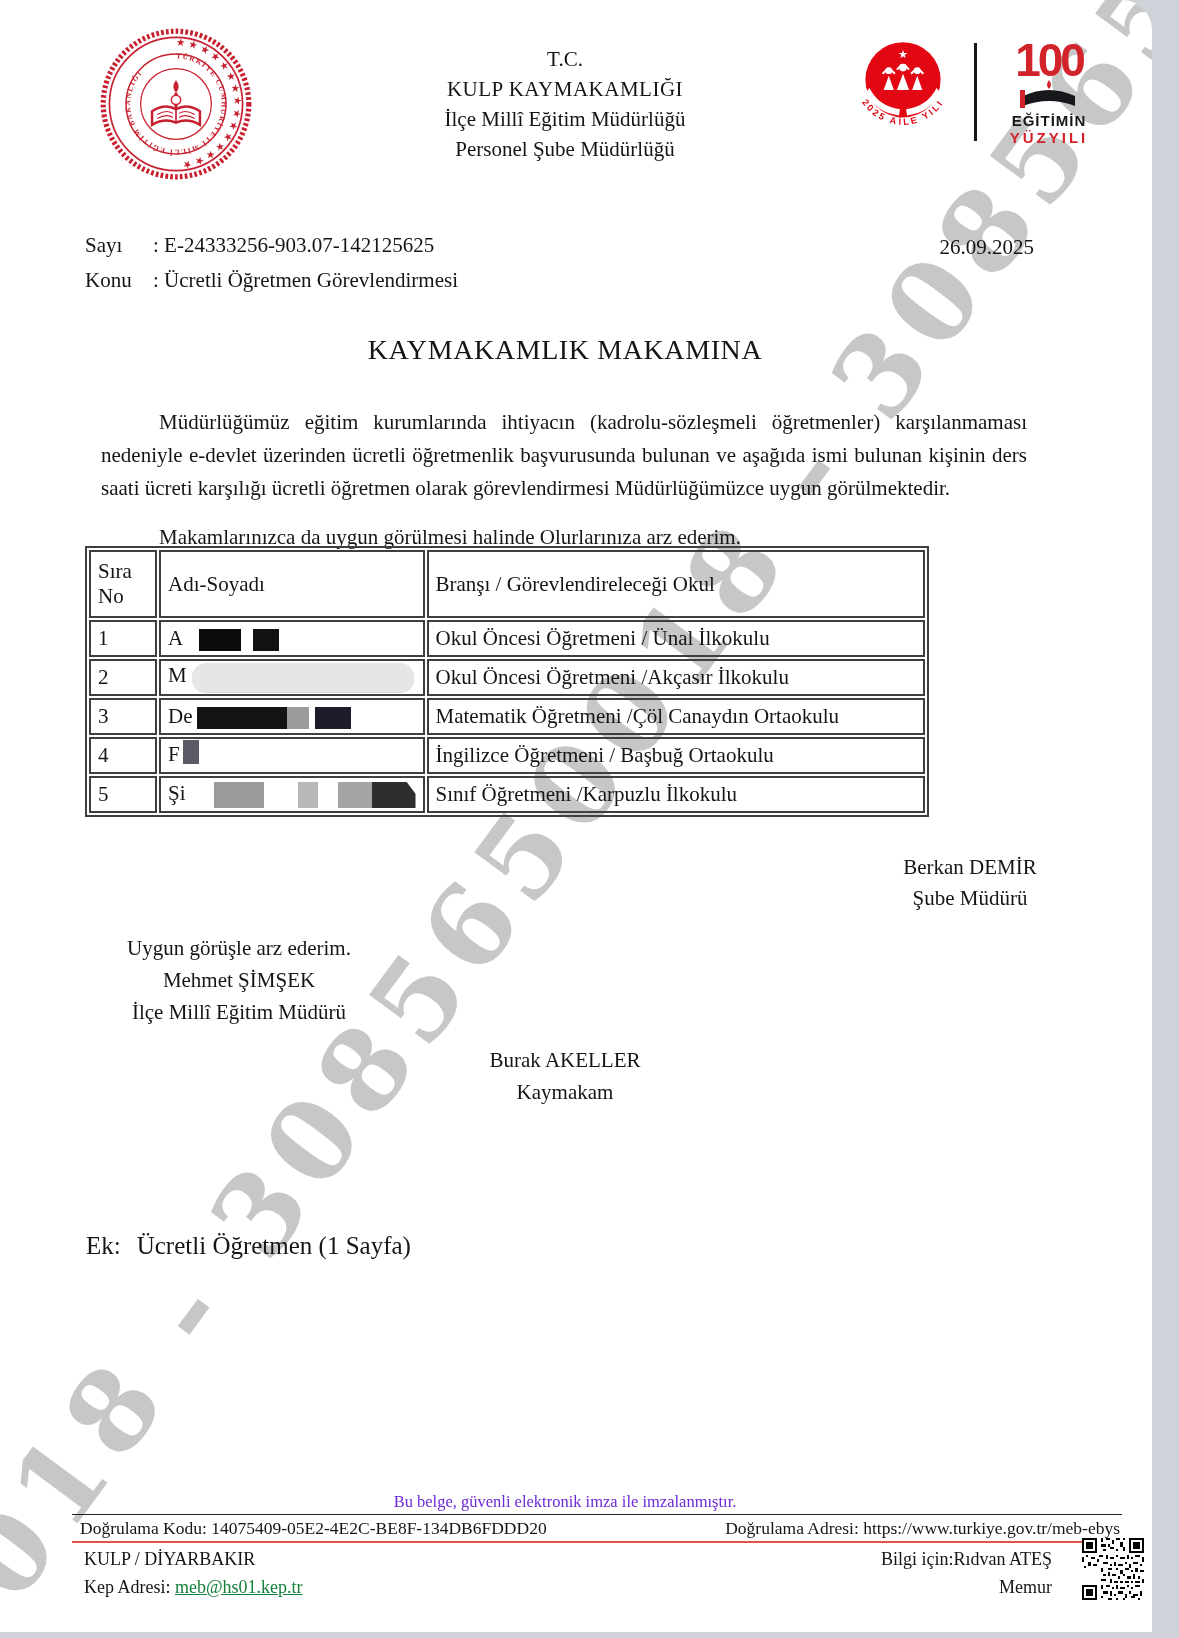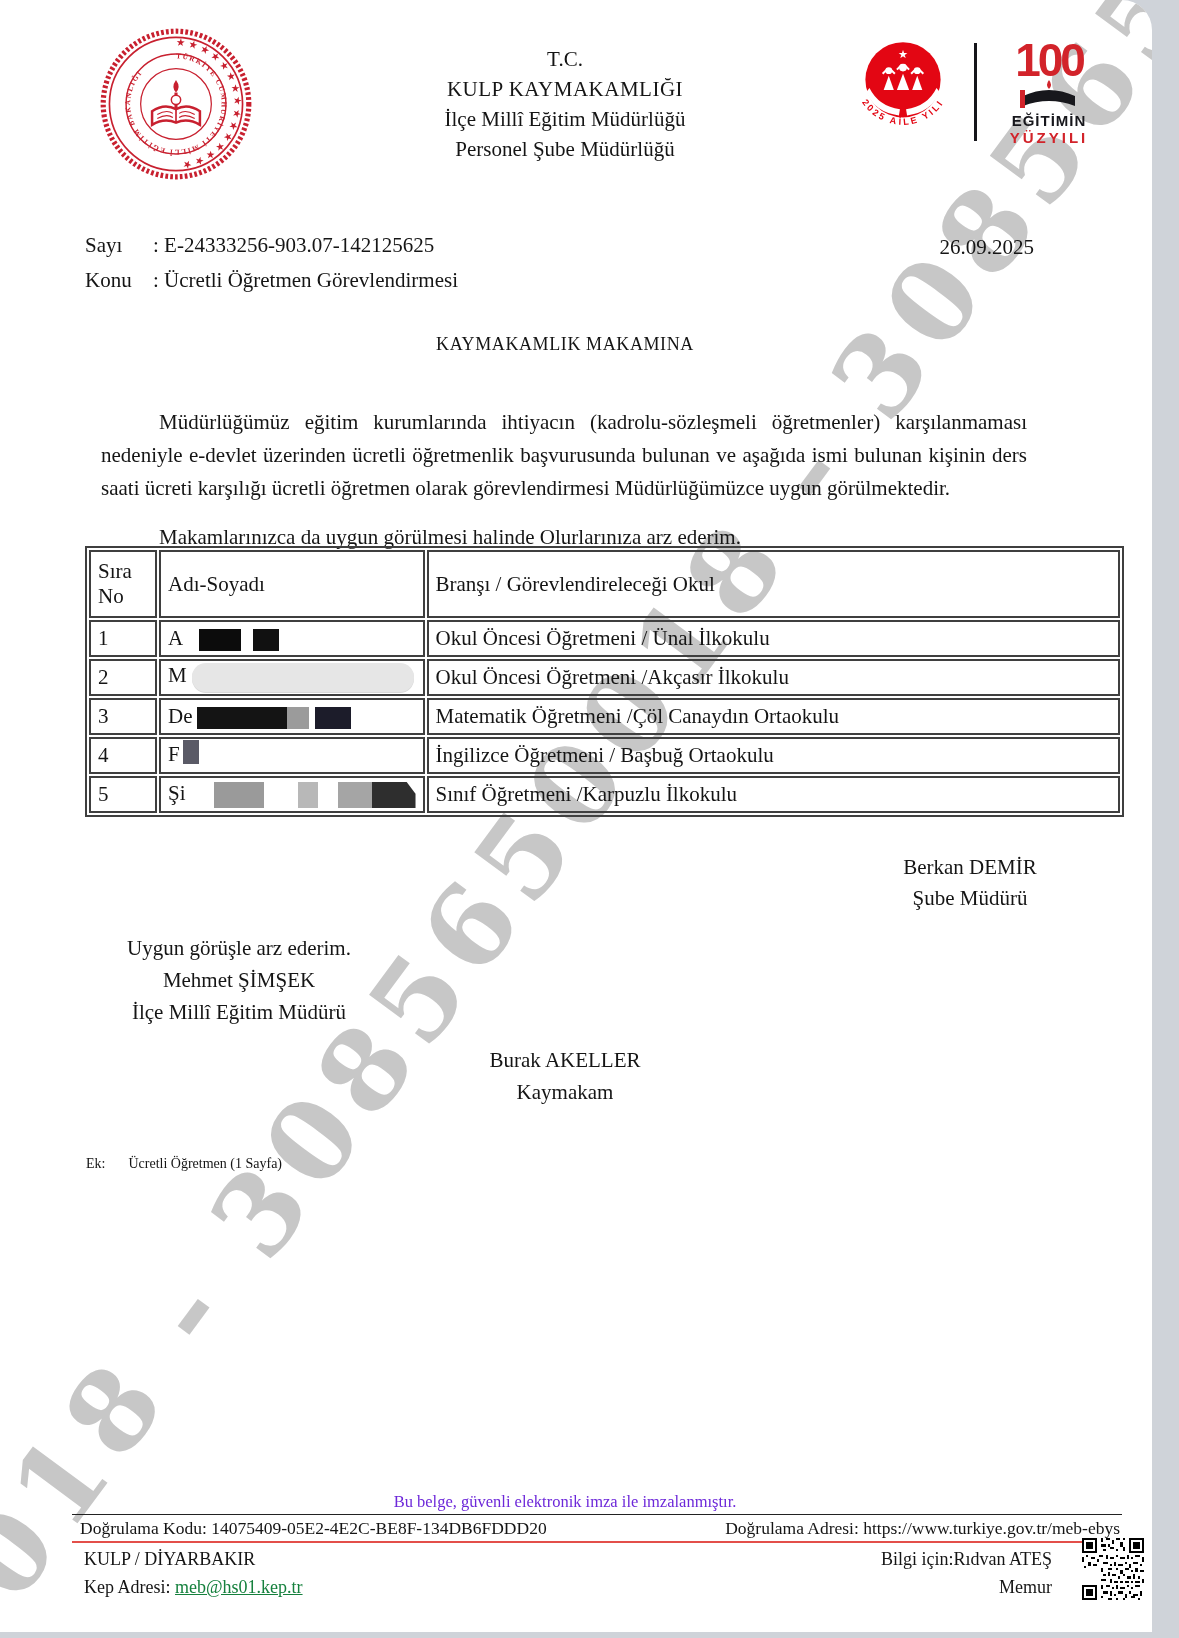--- a/index.html
+++ b/index.html
@@ -14,39 +14,39 @@
   .seal{position:absolute;left:98px;top:26px;width:156px;height:156px}
   .hdr-center{position:absolute;left:0;top:44px;width:1130px;text-align:center;font-size:21px;line-height:30px}
   .hdr-center .l2{letter-spacing:.5px}
   .hdr-logos{position:absolute;left:842px;top:30px;display:flex;align-items:center;gap:10px}
   .divider{width:3px;height:98px;background:#15151a}
   
   .meta{position:absolute;left:85px;top:228px;width:960px;font-size:21px}
   .meta-row{display:flex;line-height:35px}
   .meta-label{width:68px}
   .doc-date{position:absolute;right:118px;top:230px;font-size:21px;line-height:35px}
-  .doc-title{position:absolute;left:0;top:334px;width:1130px;text-align:center;font-size:18px;letter-spacing:.6px}
+  .doc-title{position:absolute;left:0;top:334px;width:1130px;text-align:center;font-size:28px;letter-spacing:.6px}
   
   .body-text{position:absolute;left:85px;top:390px;width:958px;font-size:21px;line-height:33px}
   .body-text p{margin:16px;text-indent:58px}
   .body-text .p1{text-align:justify}
   
-  table.assign{position:absolute;left:85px;top:546px;width:1039px;border-collapse:separate;border-spacing:2px;
+  table.assign{position:absolute;left:85px;top:546px;width:844px;border-collapse:separate;border-spacing:2px;
     border:2px solid #3f3f3f;font-size:21px}
   table.assign th,table.assign td{border:2px solid #3f3f3f;padding:1px 7px;font-weight:normal;text-align:left;vertical-align:middle}
   table.assign th{height:62px;vertical-align:middle}
   table.assign td{height:31px}
   .c1{width:50px}.c2{width:228px}
   .name-cell{white-space:nowrap}
   .rd{display:inline-block;vertical-align:middle}
   
   .sig-right{position:absolute;left:825px;top:852px;width:290px;text-align:center;font-size:21px;line-height:31px}
   .sig-left{position:absolute;left:72px;top:932px;width:334px;text-align:center;font-size:21px;line-height:32px}
   .sig-olur{position:absolute;left:0;top:1044px;width:1130px;text-align:center;font-size:21px;line-height:32px}
-  .ek{position:absolute;left:86px;top:1156px;font-size:14px;display:flex;gap:23px}
+  .ek{position:absolute;left:86px;top:1232px;font-size:25px;display:flex;gap:16px}
   
   .f-notice{position:absolute;left:0;top:1492px;width:1130px;text-align:center;color:#6d28d9;font-size:16.5px}
   .f-topline{position:absolute;left:72px;right:30px;top:1514px;border-top:1.5px solid #222}
   .f-verify{position:absolute;left:80px;right:32px;top:1517px;display:flex;justify-content:space-between;font-size:17.5px;line-height:23px}
   .f-redline{position:absolute;left:72px;right:30px;top:1541px;border-top:2.5px solid #e34f4a}
   .f-left{position:absolute;left:84px;top:1545px;font-size:18px;line-height:28px}
   .f-right{position:absolute;right:100px;top:1545px;text-align:right;font-size:18px;line-height:28px}
   .kep a,.kep .link{color:#15803d;text-decoration:underline}
   .qr{position:absolute;right:8px;top:1538px;width:62px;height:62px}
   .sans{font-family:"Liberation Sans","DejaVu Sans",sans-serif}

